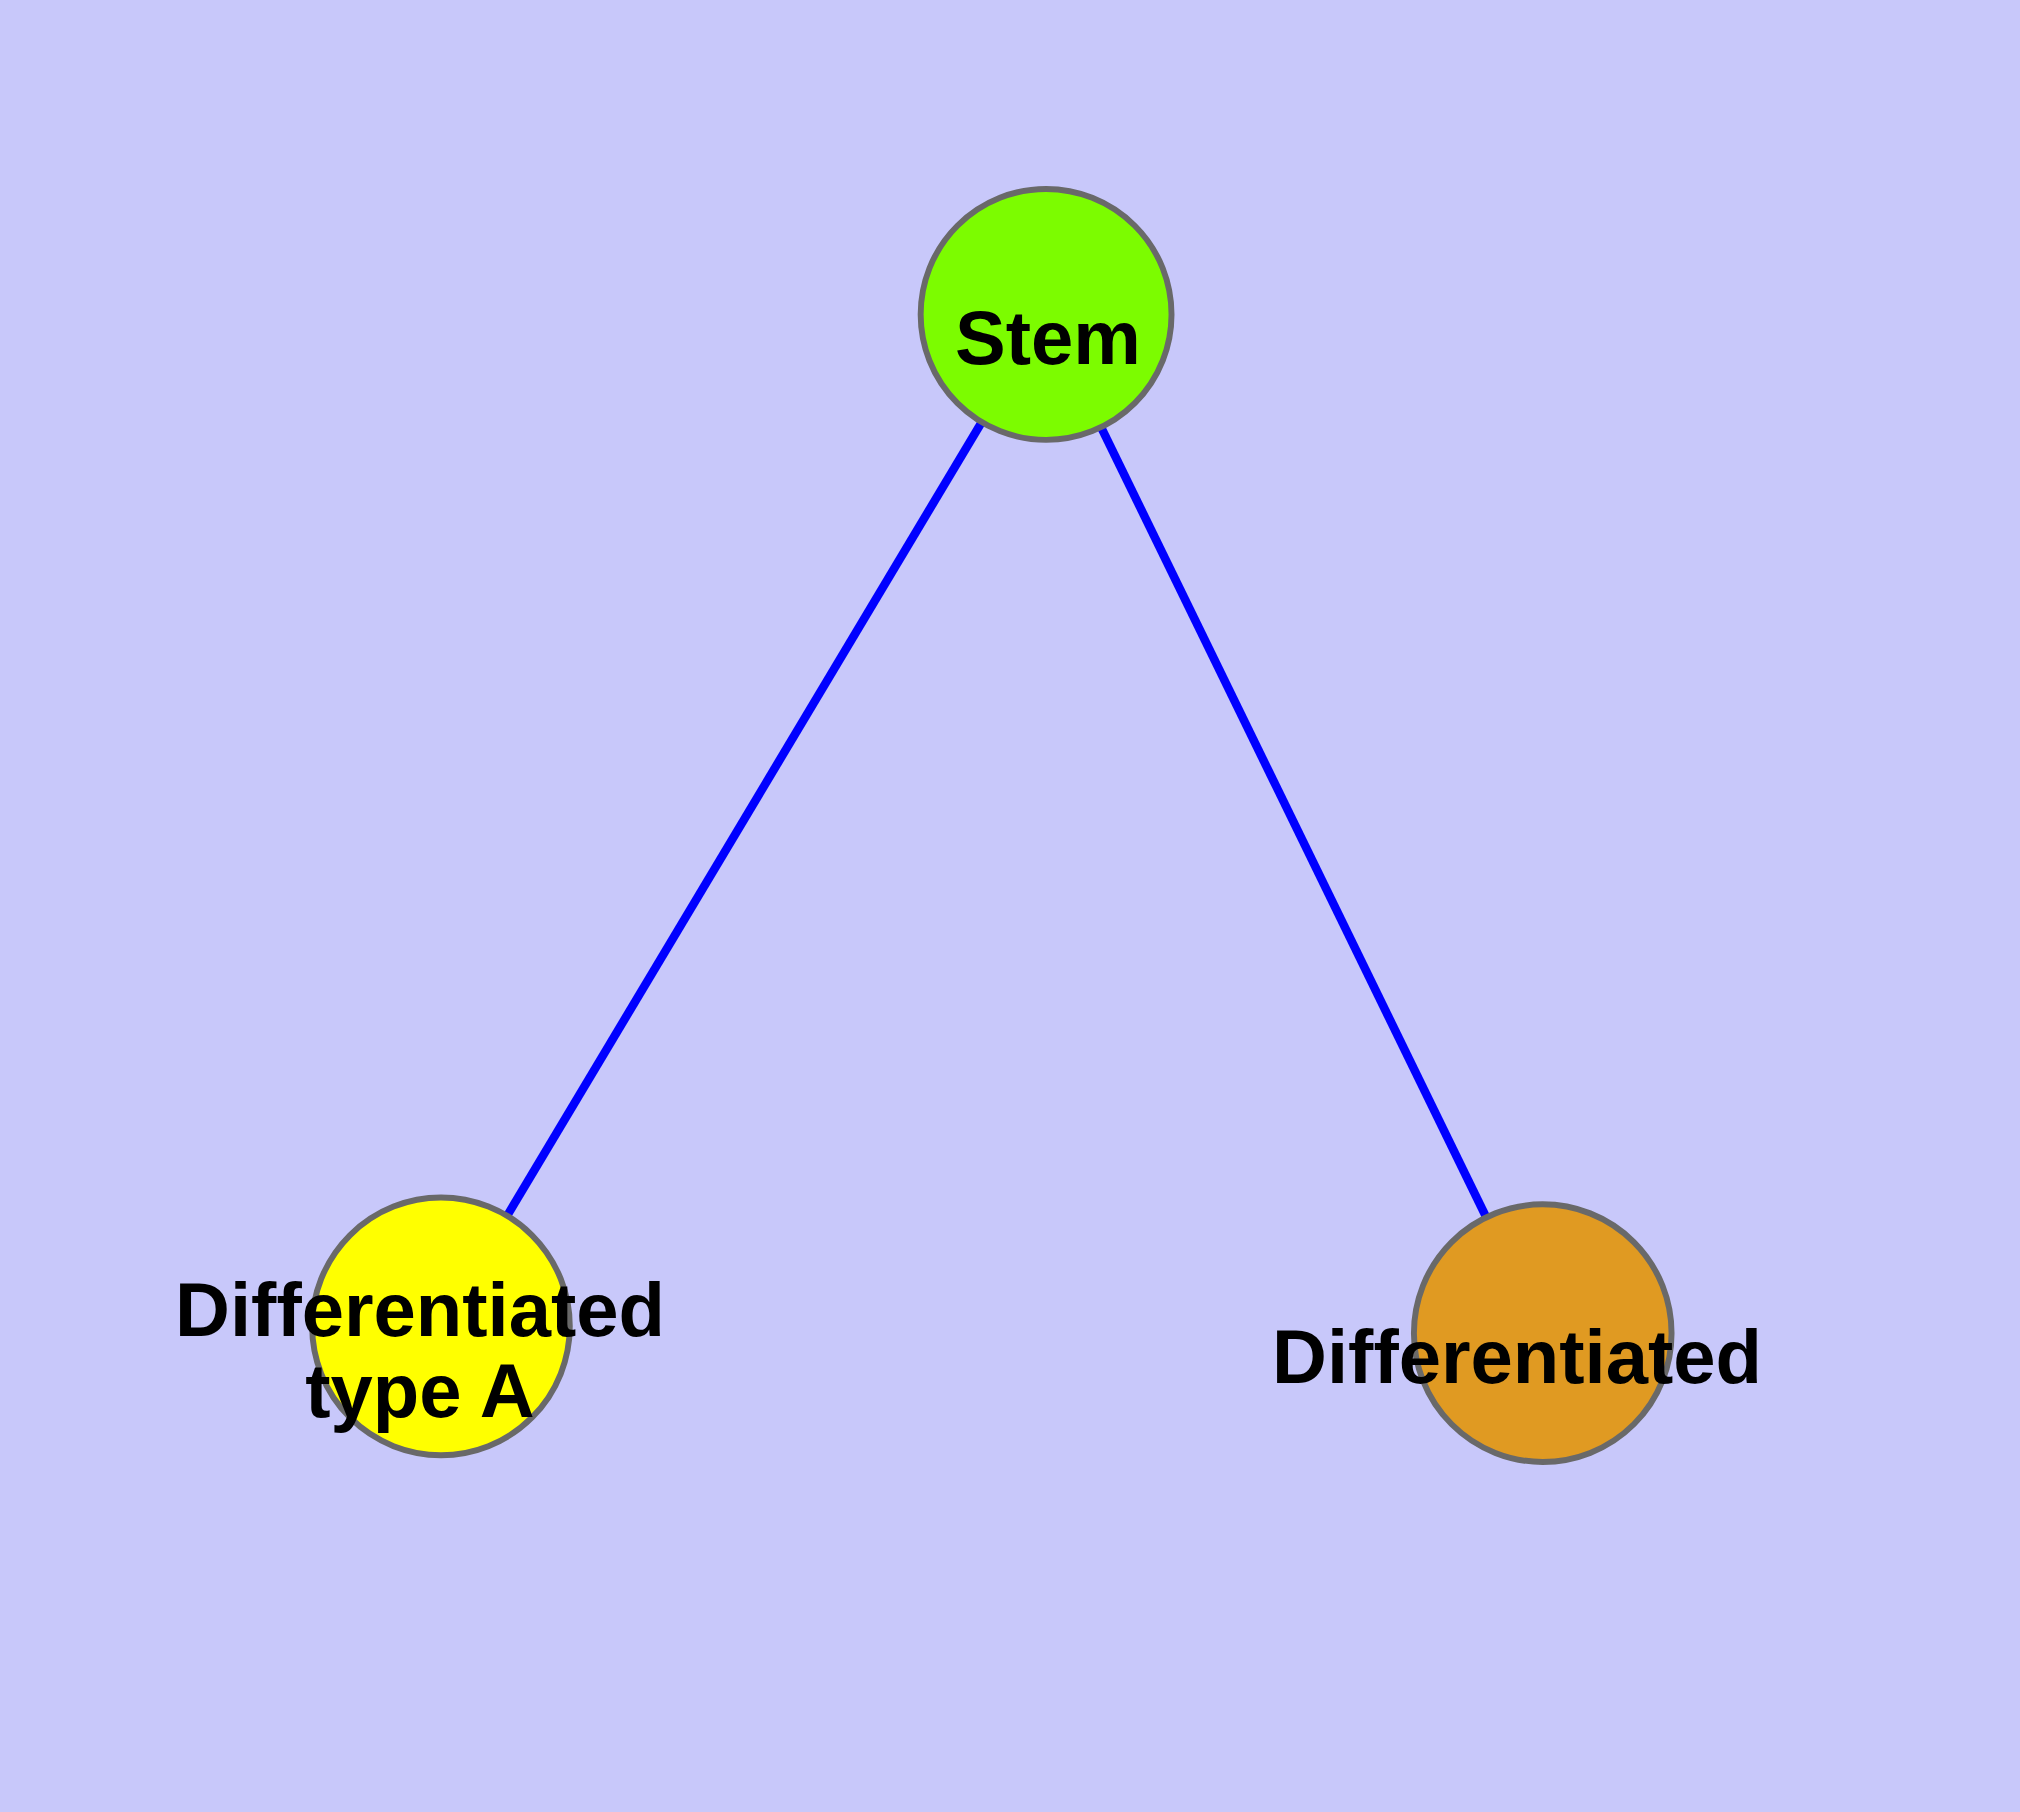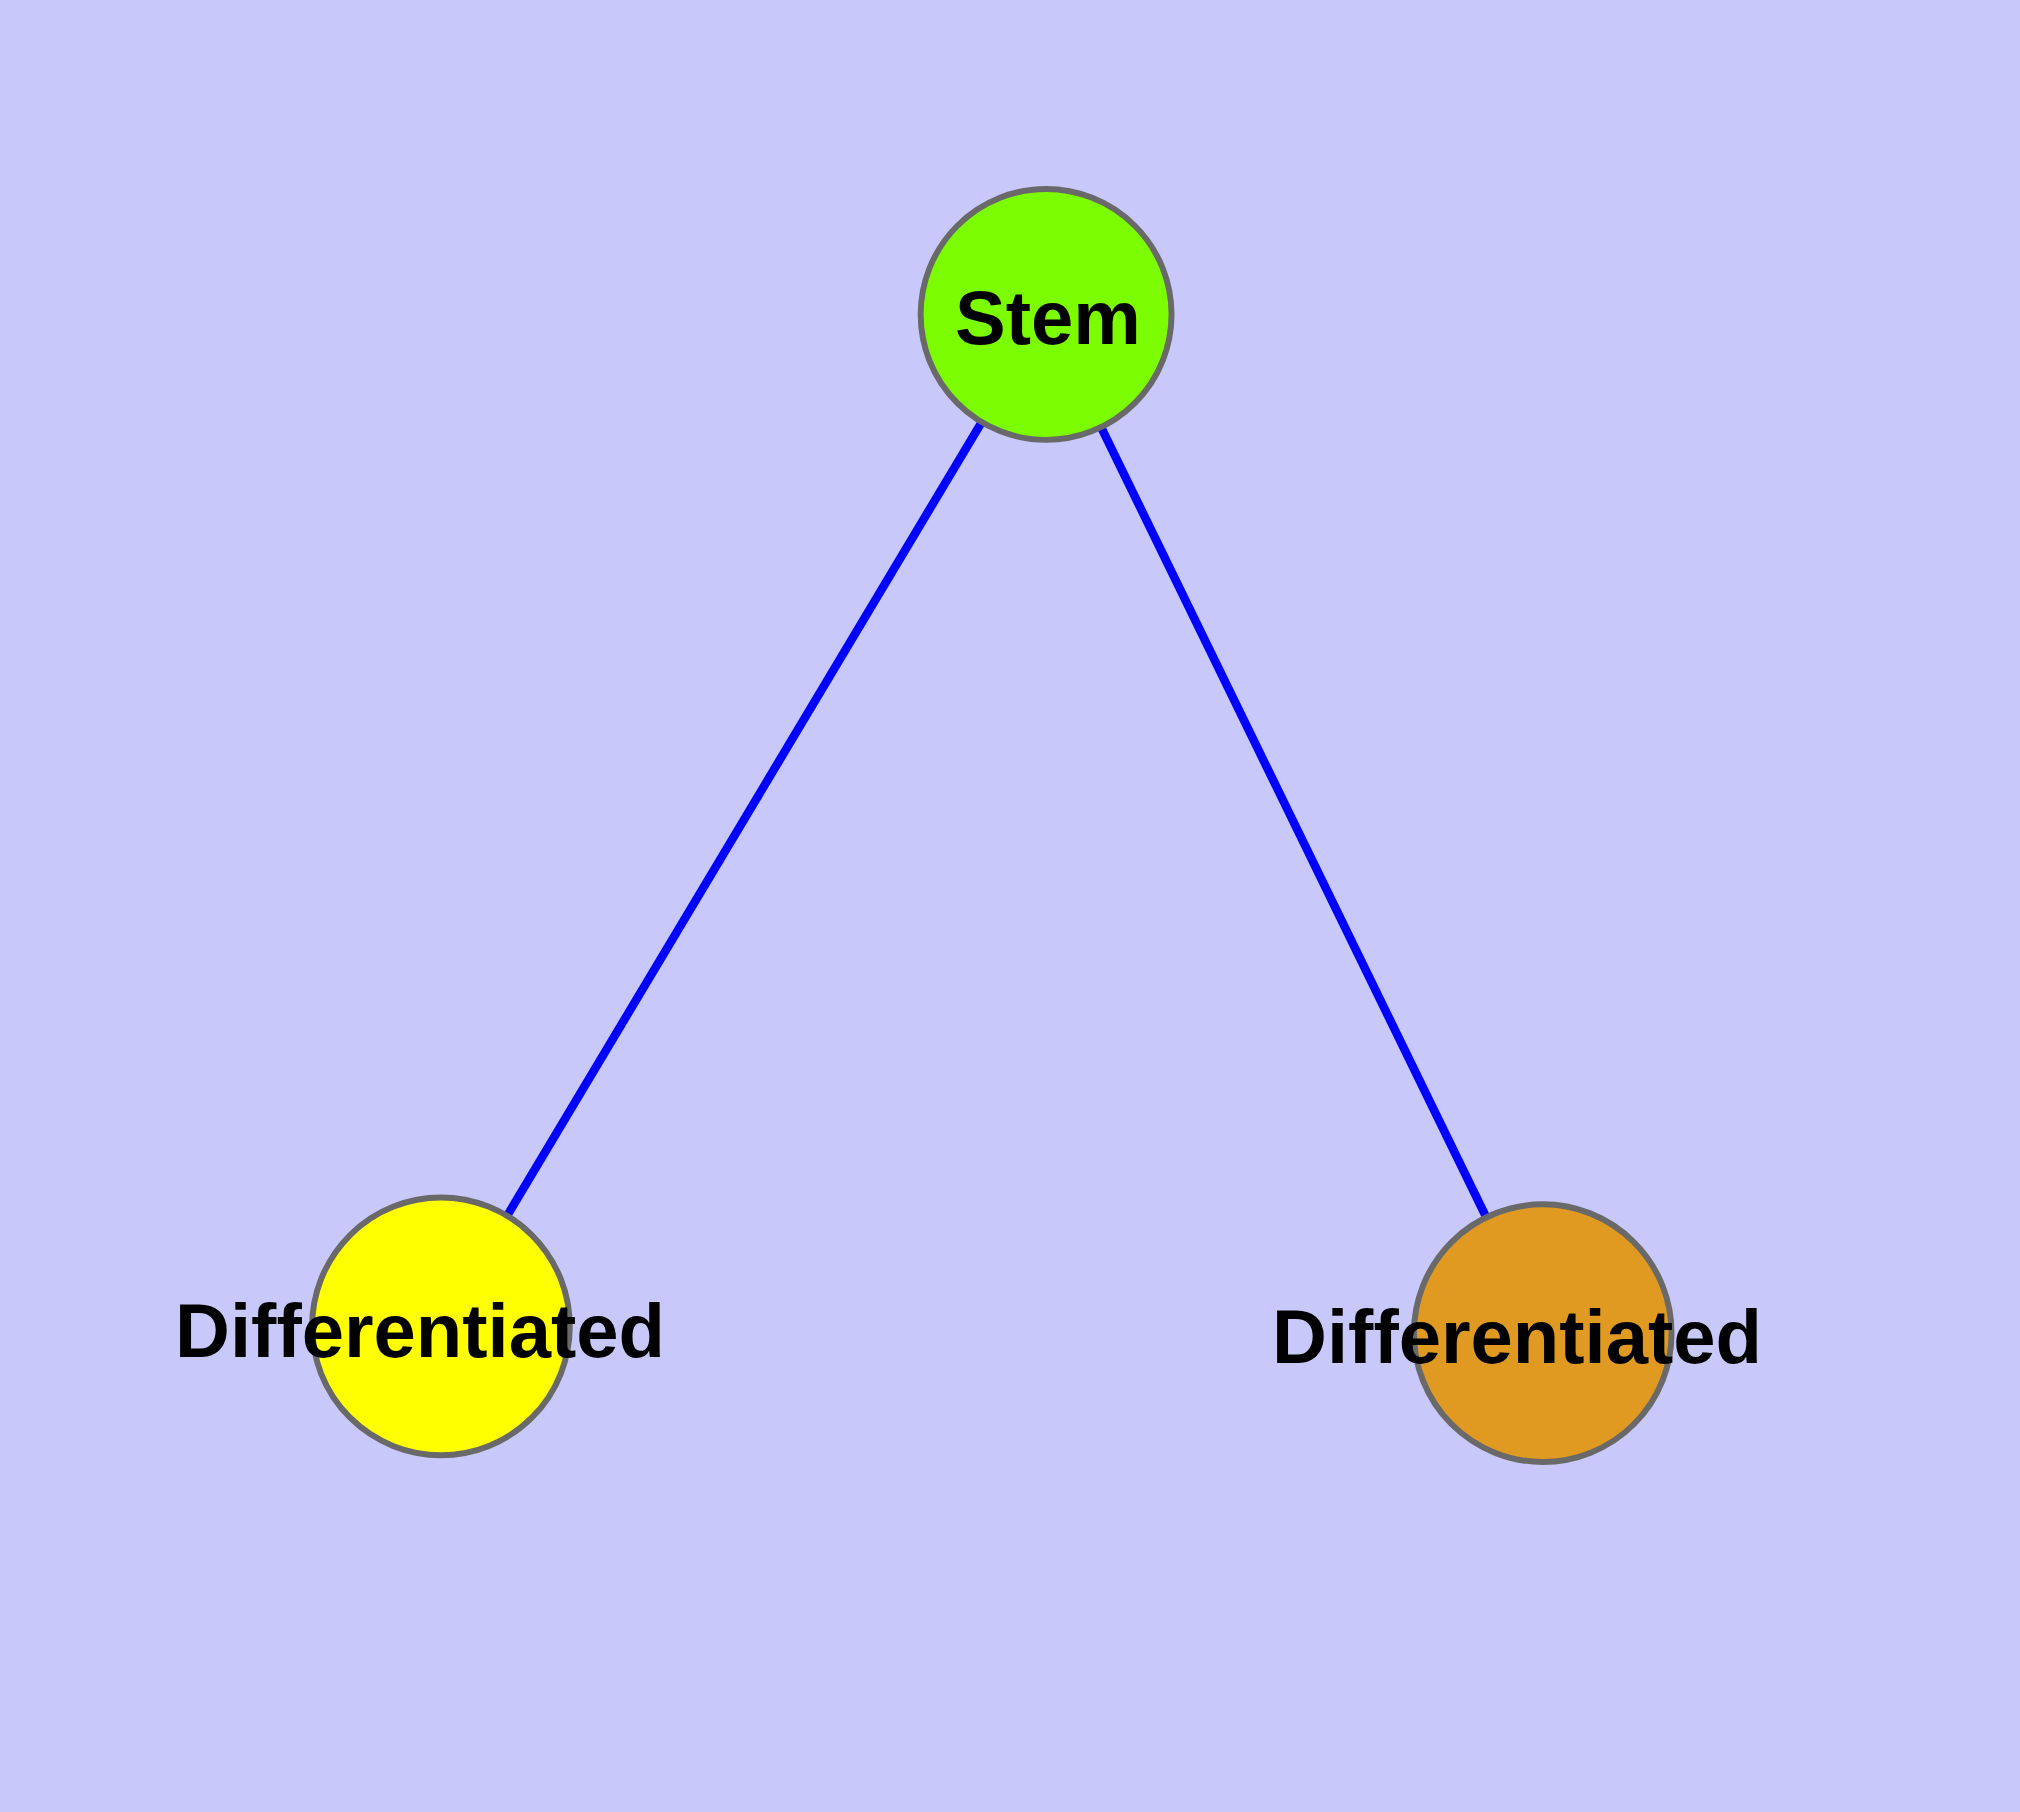--- a/index.html
+++ b/index.html
@@ -27,20 +27,21 @@
     position: absolute;
     text-align: center;
     color: #000000;
     font-family: "Liberation Sans", "DejaVu Sans", sans-serif;
     font-weight: bold;
     font-size: 76px;
     line-height: 1.06;
     white-space: pre;
     pointer-events: none;
     transform: translate(-50%, -50%);
+    margin-top: 20px;
   }
 </style>
 </head>
 <body>
 
 <div id="canvas" style="width: 2021px; height: 1812px; background: rgb(200, 200, 250);">
 
   <svg id="graph-svg" viewBox="0 0 2384 2138">
     <g id="edges-layer">
         <line x1="1234" y1="371" x2="520" y2="1565" stroke="#0000ff" stroke-width="10" stroke-linecap="butt"></line>
@@ -48,18 +49,18 @@
       </g>
     <g id="nodes-layer">
         <circle cx="1234" cy="371" r="148" fill="#7cfc00" stroke="#696969" stroke-width="7"></circle>
         <circle cx="520" cy="1565" r="152" fill="#ffff00" stroke="#696969" stroke-width="7"></circle>
         <circle cx="1820" cy="1573" r="152" fill="#e09a22" stroke="#696969" stroke-width="7"></circle>
       </g>
   </svg>
 
   <div id="labels-layer">
       <div class="node-label" style="left: 1048px; top: 318px; color: rgb(0, 0, 0); font-size: 76px;"><div>Stem</div></div>
-      <div class="node-label" style="left: 420px; top: 1331px; color: rgb(0, 0, 0); font-size: 76px;"><div>Differentiated</div></div>
+      <div class="node-label" style="left: 420px; top: 1331px; color: rgb(0, 0, 0); font-size: 76px;"><div>Differentiated</div><div>type A</div></div>
       <div class="node-label" style="left: 1517px; top: 1337px; color: rgb(0, 0, 0); font-size: 76px;"><div>Differentiated</div></div>
     </div>
 
 </div>
 
 
 </body></html>

